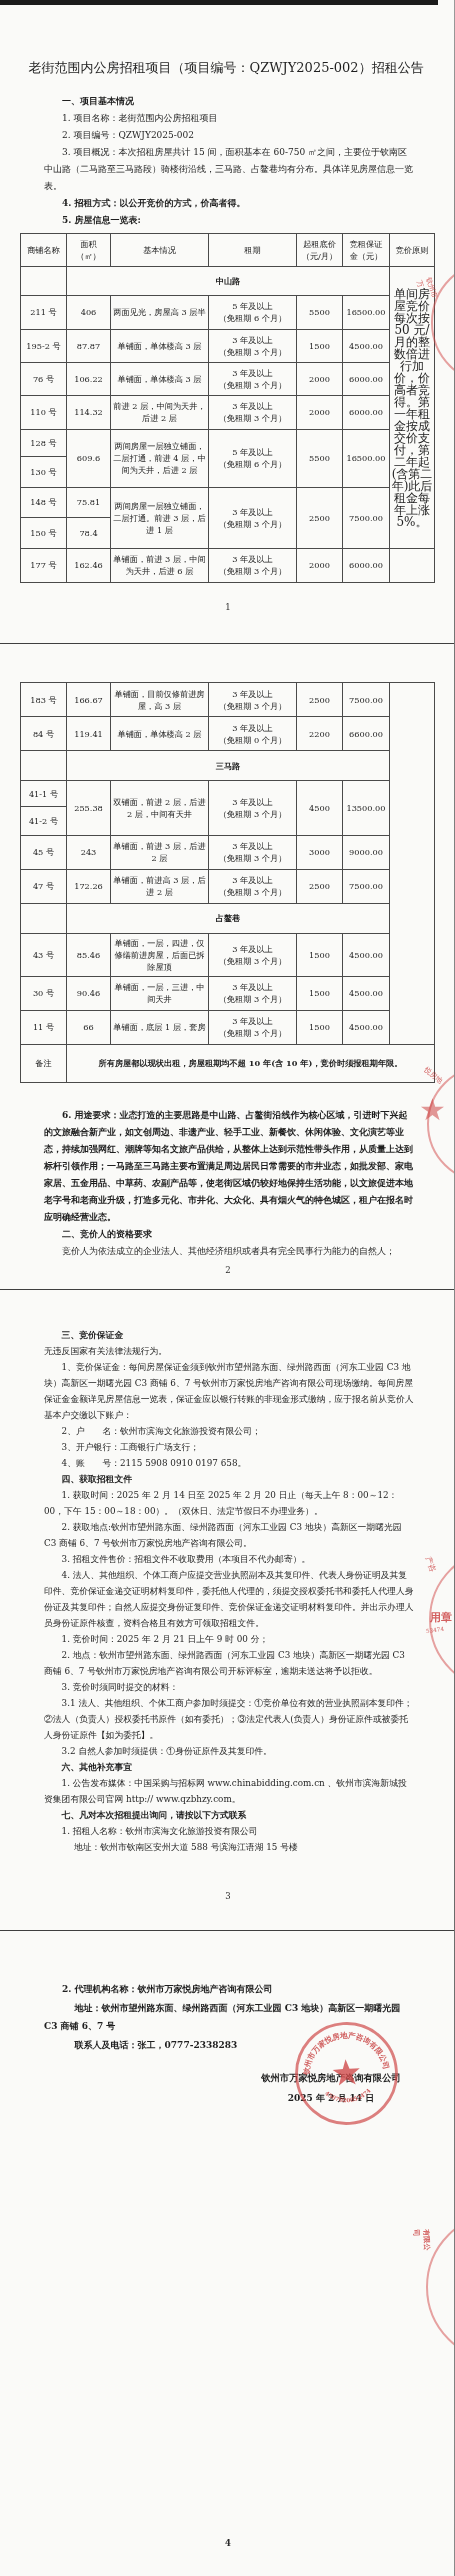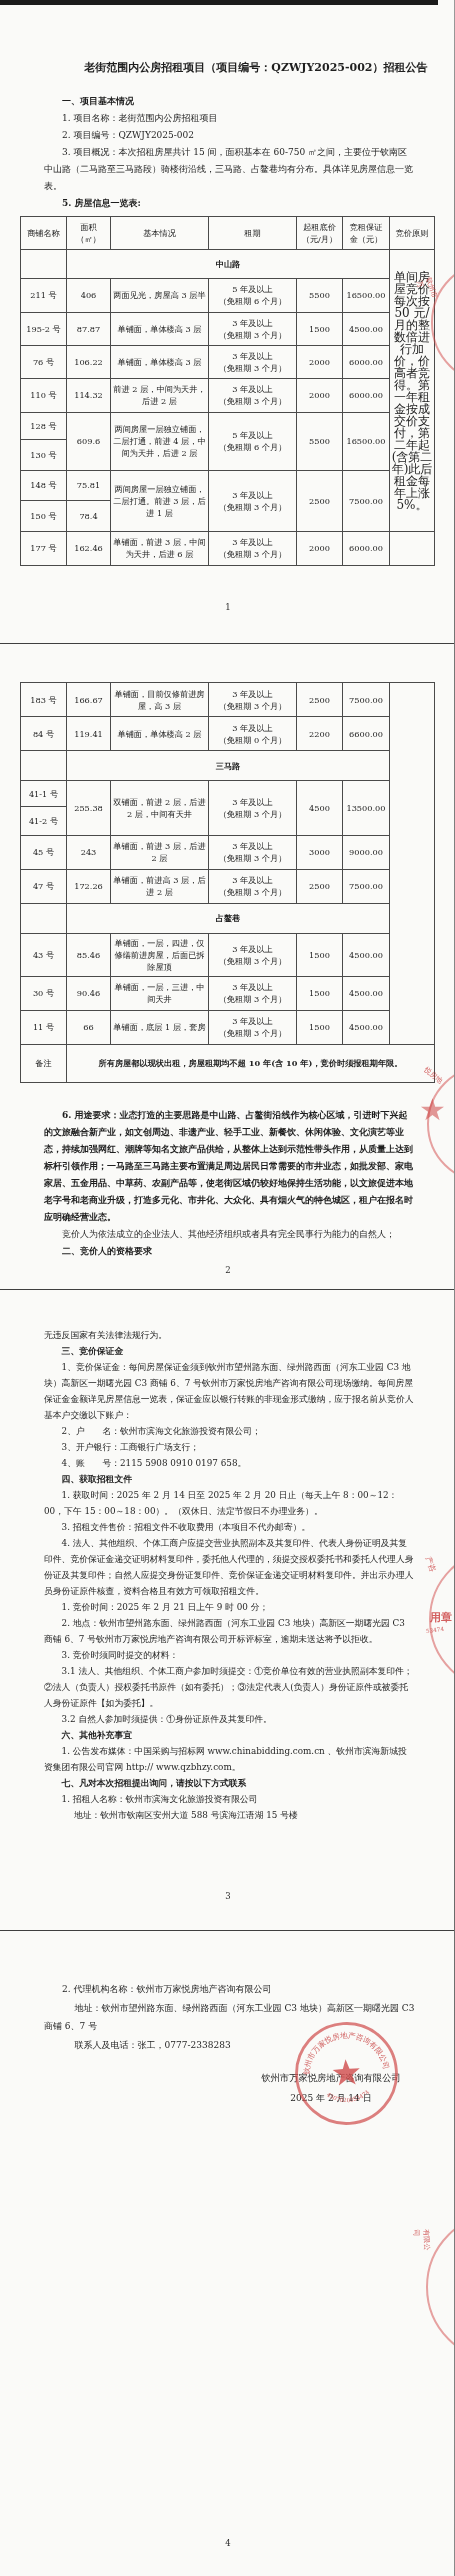--- a/index.html
+++ b/index.html
@@ -9,22 +9,22 @@
     font-family:"DejaVu Serif","Liberation Serif",serif;
     color:#1f1f1f;
   }
   .scan-top { position:absolute; top:0; left:0; width:438px; height:5px; background:#1b1b1b; z-index:5; }
   .scan-edge { position:absolute; top:0; right:0; width:2.1px; height:100%; z-index:5;
     background:linear-gradient(180deg,#9a9a9a 0%,#6f6f6f 20%,#8e8e8e 45%,#666 70%,#8a8a8a 100%); }
   .page { position:absolute; left:0; width:456px; overflow:hidden; box-sizing:border-box; }
   .page1 { top:0;    height:644px; border-bottom:1.4px solid #3f3f3f; }
   .page2 { top:644px;  height:646px; border-bottom:1.4px solid #3f3f3f; }
   .page3 { top:1290px; height:641px; border-bottom:1.4px solid #3f3f3f; }
-  .page4 { top:1930px; height:646px; }
-  .title { margin:61px 28.5px 0 28.5px; text-align:right; font-size:11px; font-weight:700; line-height:13.5px; }
+  .page4 { top:1930px; height:646px;font-weight:bold; }
+  .title { margin:61px 28.5px 0 28.5px; text-align:left; font-size:13px; font-weight:400; line-height:13.5px; }
   p.t { margin:0; padding:0 41px 0 44px; font-size:9px; line-height:17px; text-indent:2em; }
   .mt26 { margin-top:18.5px !important; }
   .mt34 { margin-top:24px !important; }
   .bold { font-weight:700; }
   .noind { text-indent:0 !important; }
   .ind3 { text-indent:3.4em !important; }
   .pg3 p.t { line-height:16px; font-size:8.8px; }
   .pg4 p.t { line-height:18.5px; }
   .pagenum { position:absolute; left:0; width:100%; text-align:center; font-size:8.5px; color:#2a2a2a; }
   table.ht { margin:4.3px 0 0 20px; width:414px; border-collapse:collapse; table-layout:fixed;
@@ -50,20 +50,21 @@
   <div class="scan-top"></div>
   <div class="scan-edge"></div>
 
   <div class="page page1">
     <div class="title">老街范围内公房招租项目（项目编号：QZWJY2025-002）招租公告</div>
 
     <p class="t bold mt26">一、项目基本情况</p>
     <p class="t">1. 项目名称：老街范围内公房招租项目</p>
     <p class="t">2. 项目编号：QZWJY2025-002</p>
     <p class="t">3. 项目概况：本次招租房屋共计 15 间，面积基本在 60-750 ㎡之间，主要位于钦南区中山路（二马路至三马路段）骑楼街沿线，三马路、占鳌巷均有分布。具体详见房屋信息一览表。</p>
+    <p class="t bold">4. 招租方式：以公开竞价的方式，价高者得。</p>
     <p class="t bold">5. 房屋信息一览表:</p>
 
     <table class="ht">
       <colgroup>
         <col style="width:46px">
           <col style="width:44px">
           <col style="width:98px">
         <col style="width:88px">
           <col style="width:46px">
           <col style="width:47px">
@@ -264,40 +265,41 @@
         <td>4500.00</td>
       </tr>
       <tr style="height:38px">
         <td>备注</td>
         <td colspan="6" class="remark-cell">所有房屋都以现状出租，房屋租期均不超 10 年(含 10 年)，竞价时须报租期年限。</td>
       </tr>
       </tbody>
     </table>
 
     <p class="t bold mt34">6. 用途要求：业态打造的主要思路是中山路、占鳌街沿线作为核心区域，引进时下兴起的文旅融合新产业，如文创周边、非遗产业、轻手工业、新餐饮、休闲体验、文化演艺等业态，持续加强网红、潮牌等知名文旅产品供给，从整体上达到示范性带头作用，从质量上达到标杆引领作用；一马路至三马路主要布置满足周边居民日常需要的市井业态，如批发部、家电家居、五金用品、中草药、农副产品等，使老街区域仍较好地保持生活功能，以文旅促进本地老字号和老商业升级，打造多元化、市井化、大众化、具有烟火气的特色城区，租户在报名时应明确经营业态。</p>
+    <p class="t bold">二、竞价人的资格要求</p>
     <p class="t">竞价人为依法成立的企业法人、其他经济组织或者具有完全民事行为能力的自然人；</p>
-    <p class="t bold">二、竞价人的资格要求</p>
 
     <div class="pagenum" style="top:621px">2</div>
 
     <div class="ring" style="left:427px; top:421px; width:114px; height:114px;"></div>
     <div class="frag" style="left:428px; top:421px; font-size:7.1px; transform:rotate(38deg); transform-origin:left top;">悦房地</div>
     <div class="frag" style="left:419px; top:448px; font-size:30px; opacity:.65;">★</div>
   </div>
 
   <div class="page page3 pg3">
     <div style="padding-top:37px">
+      <p class="t bold">三、竞价保证金</p>
       <p class="t noind">无违反国家有关法律法规行为。</p>
-      <p class="t bold">三、竞价保证金</p>
       <p class="t">1、竞价保证金：每间房屋保证金须到钦州市望州路东面、绿州路西面（河东工业园 C3 地块）高新区一期曙光园 C3 商铺 6、7 号钦州市万家悦房地产咨询有限公司现场缴纳。每间房屋保证金金额详见房屋信息一览表，保证金应以银行转账的非现金形式缴纳，应于报名前从竞价人基本户交缴以下账户：</p>
       <p class="t">2、户　　名：钦州市滨海文化旅游投资有限公司；</p>
       <p class="t">3、开户银行：工商银行广场支行；</p>
       <p class="t">4、账　　号：2115 5908 0910 0197 658。</p>
       <p class="t bold">四、获取招租文件</p>
       <p class="t">1. 获取时间：2025 年 2 月 14 日至 2025 年 2 月 20 日止（每天上午 8：00～12：00，下午 15：00～18：00）。（双休日、法定节假日不办理业务）。</p>
+      <p class="t">2. 获取地点:钦州市望州路东面、绿州路西面（河东工业园 C3 地块）高新区一期曙光园 C3 商铺 6、7 号钦州市万家悦房地产咨询有限公司。</p>
       <p class="t">3. 招租文件售价：招租文件不收取费用（本项目不代办邮寄）。</p>
       <p class="t">4. 法人、其他组织、个体工商户应提交营业执照副本及其复印件、代表人身份证明及其复印件、竞价保证金递交证明材料复印件，委托他人代理的，须提交授权委托书和委托人代理人身份证及其复印件；自然人应提交身份证复印件、竞价保证金递交证明材料复印件。并出示办理人员身份证原件核查，资料合格且有效方可领取招租文件。</p>
       <p class="t">1. 竞价时间：2025 年 2 月 21 日上午 9 时 00 分；</p>
       <p class="t">2. 地点：钦州市望州路东面、绿州路西面（河东工业园 C3 地块）高新区一期曙光园 C3 商铺 6、7 号钦州市万家悦房地产咨询有限公司开标评标室，逾期未送达将予以拒收。</p>
       <p class="t">3. 竞价时须同时提交的材料：</p>
       <p class="t">3.1 法人、其他组织、个体工商户参加时须提交：①竞价单位有效的营业执照副本复印件；②法人（负责人）授权委托书原件（如有委托）；③法定代表人(负责人）身份证原件或被委托人身份证原件【如为委托】。</p>
       <p class="t">3.2 自然人参加时须提供：①身份证原件及其复印件。</p>
       <p class="t bold">六、其他补充事宜</p>
       <p class="t">1. 公告发布媒体：中国采购与招标网 www.chinabidding.com.cn 、钦州市滨海新城投资集团有限公司官网 http:// www.qzbhzy.com。</p>
       <p class="t bold">七、凡对本次招租提出询问，请按以下方式联系</p>

